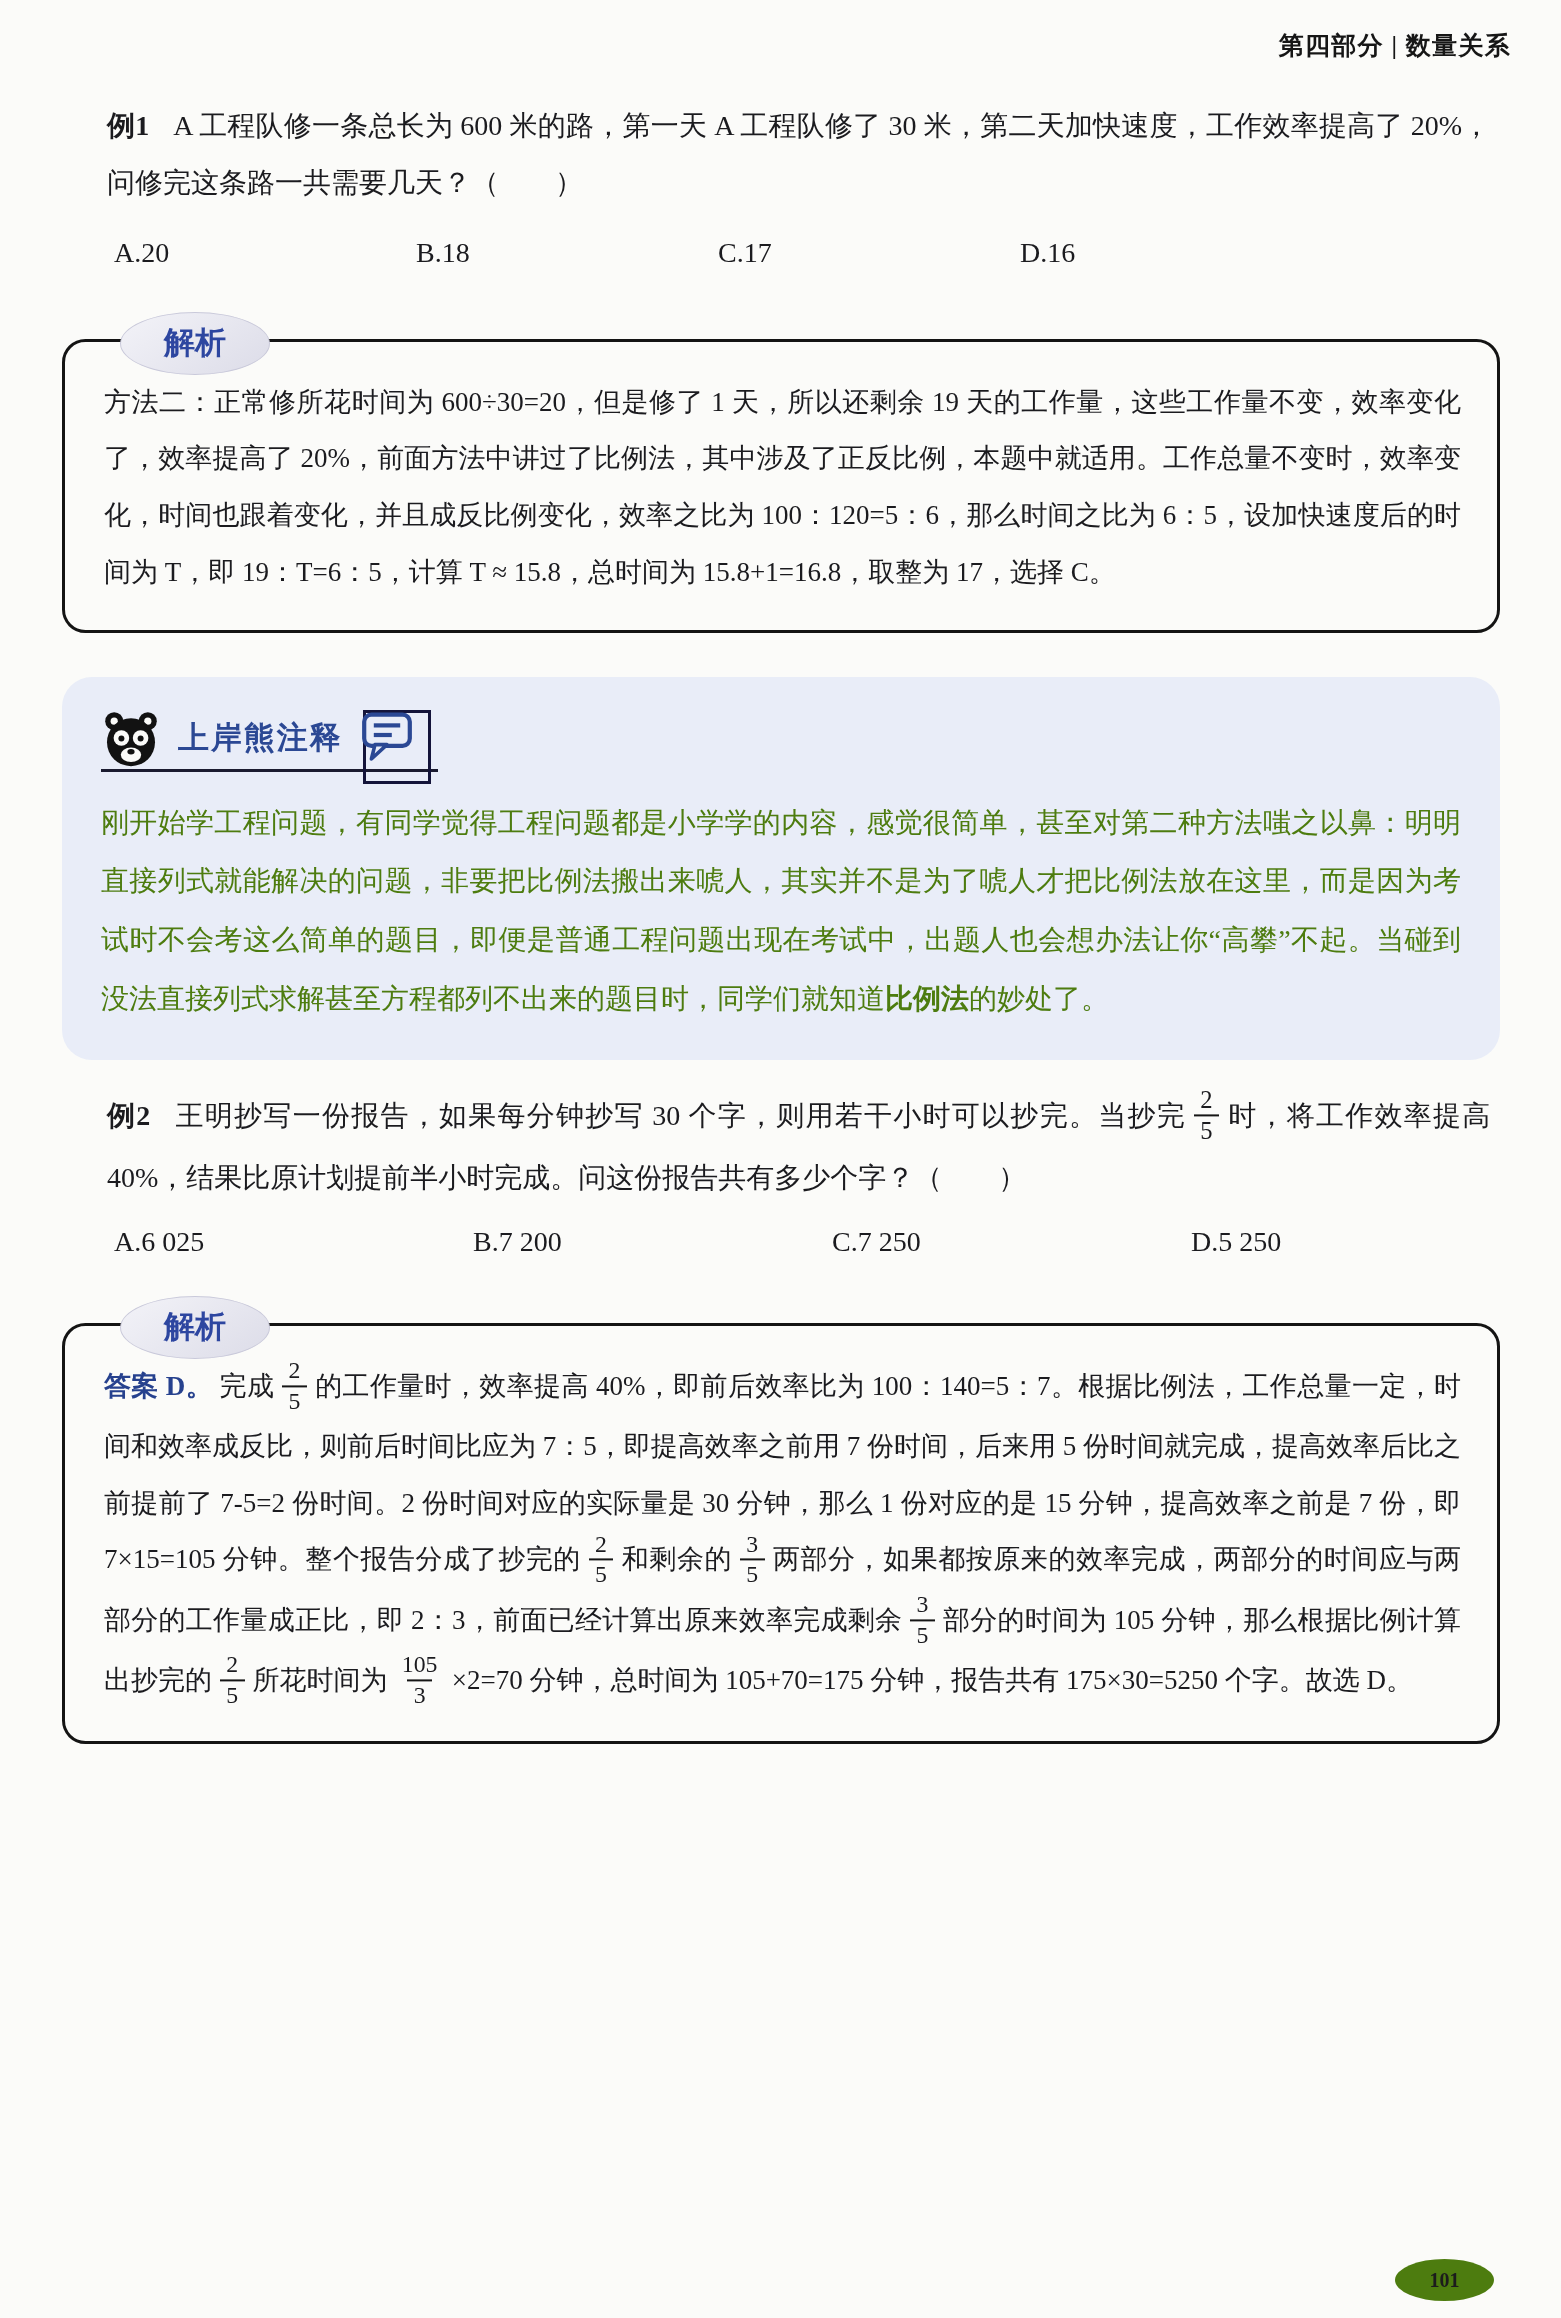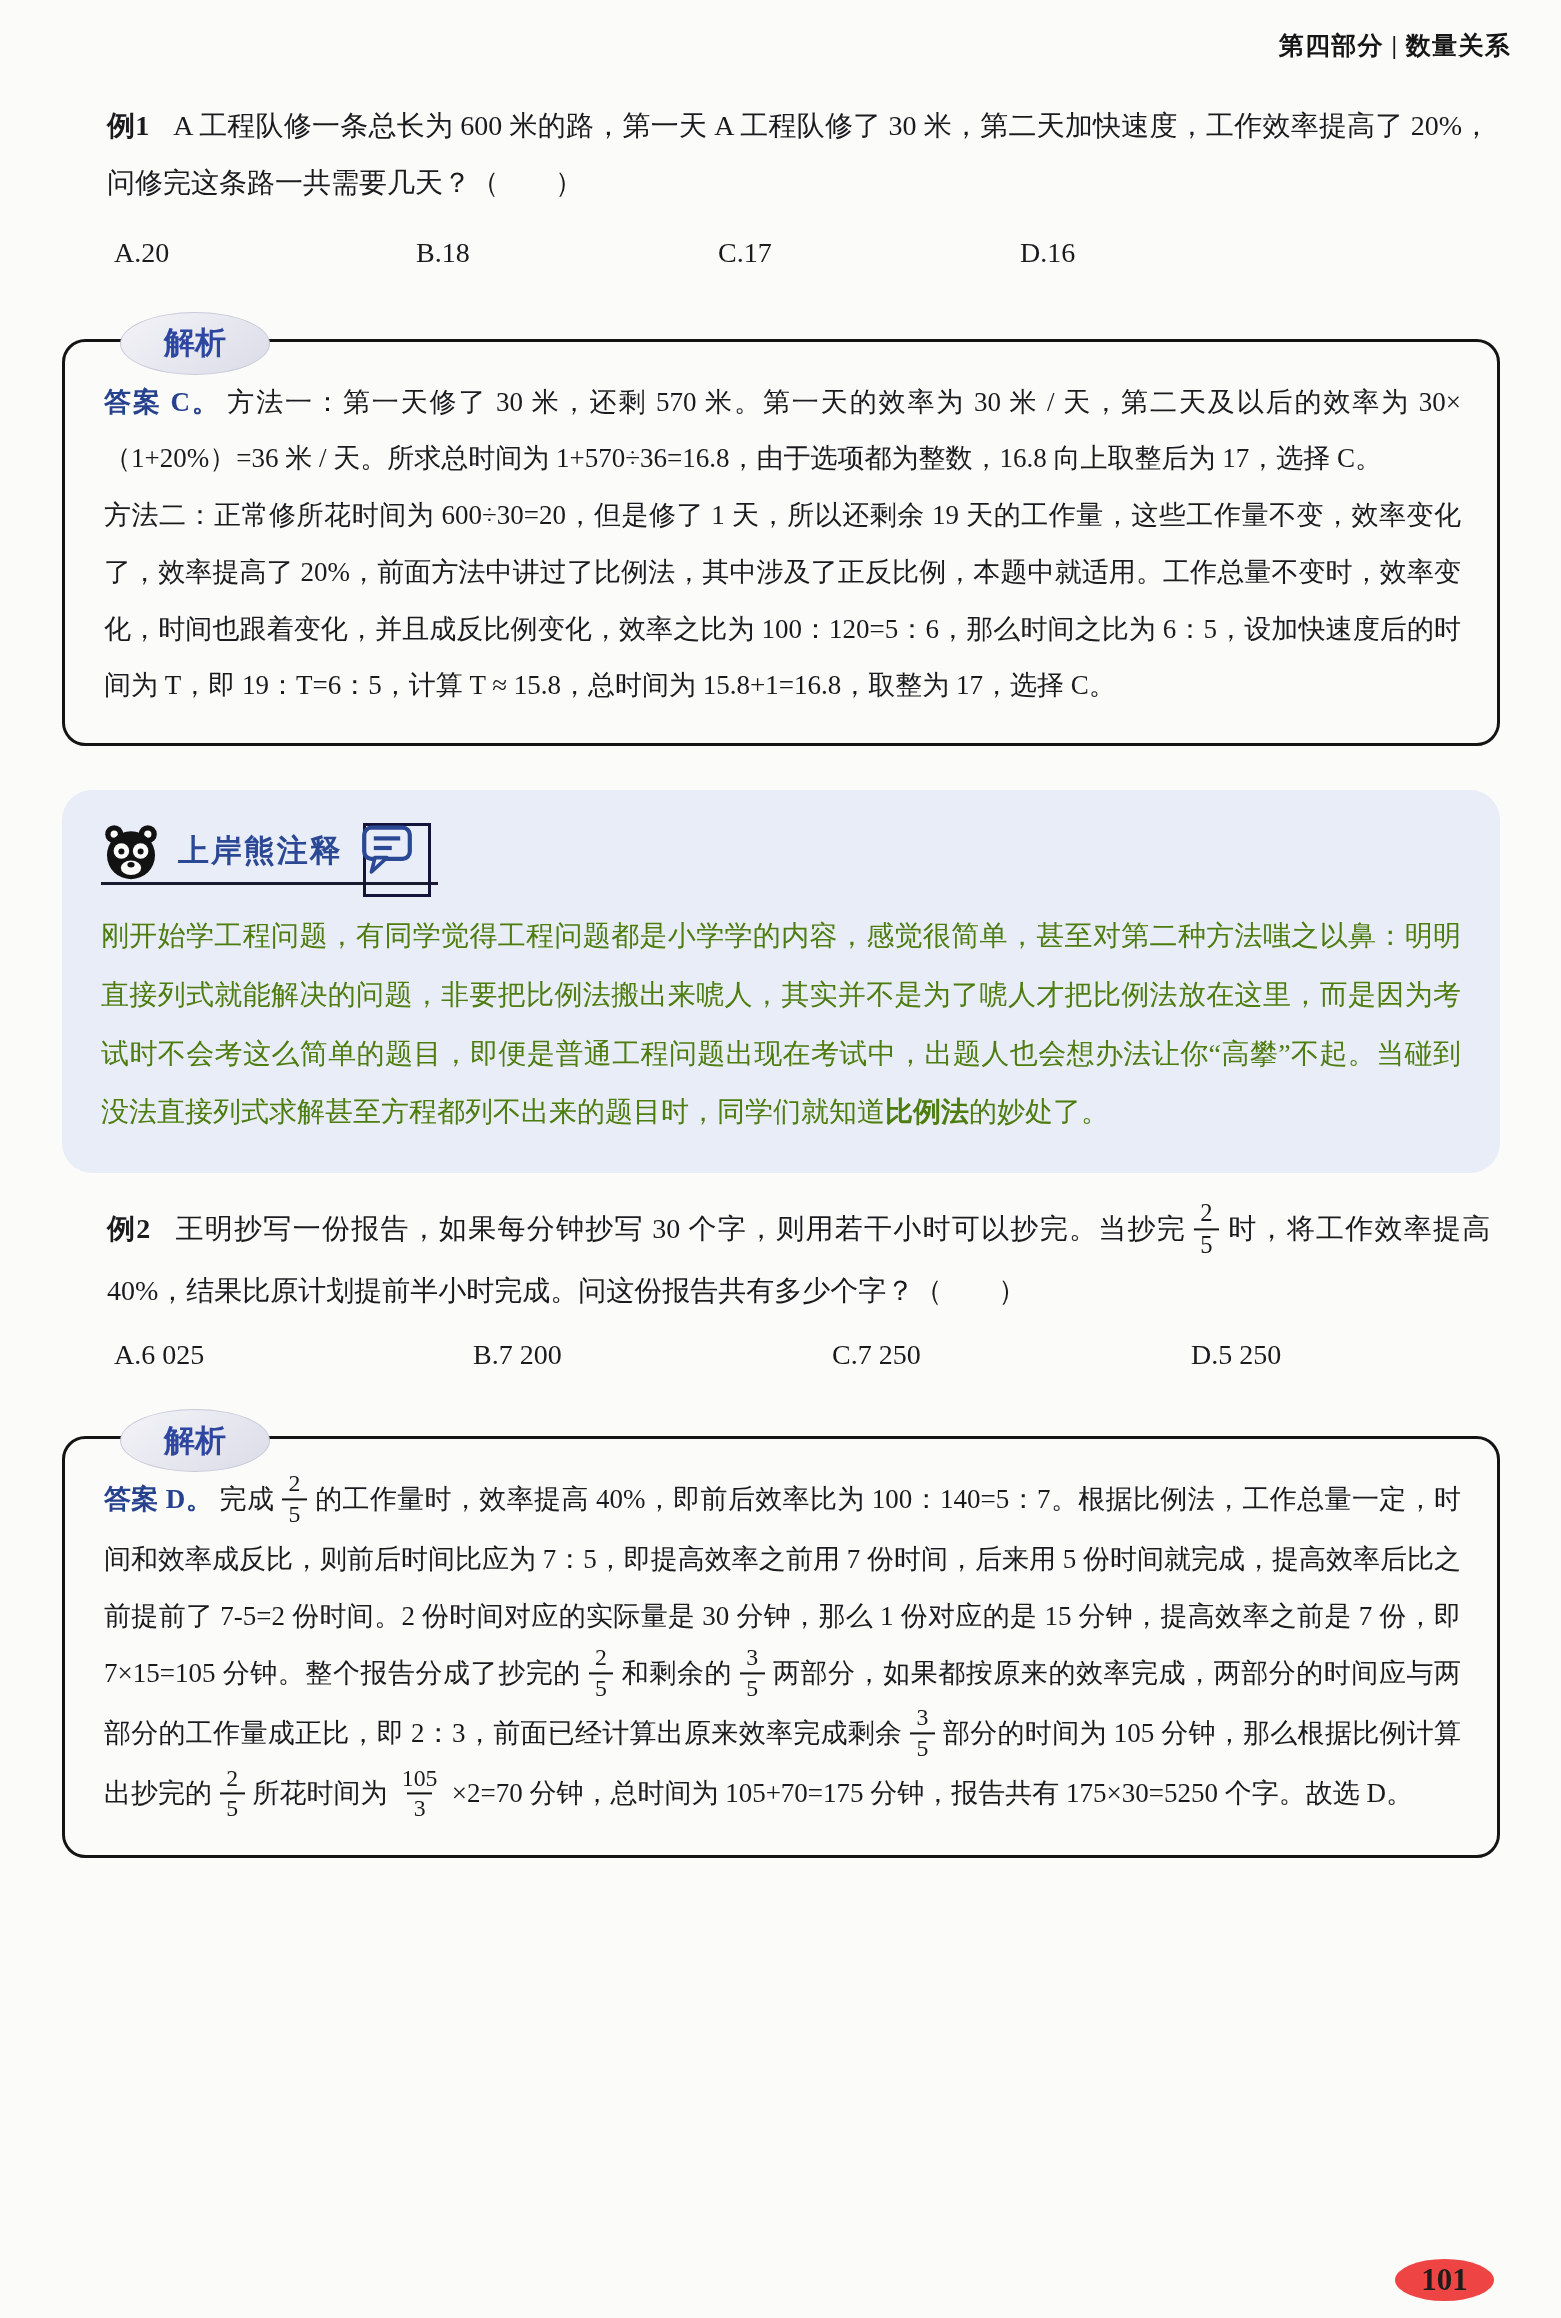--- a/index.html
+++ b/index.html
@@ -140,25 +140,25 @@
   }
   .frac .num { display: block; line-height: 1.2; padding: 0 6.5px; }
   .frac .den { display: block; line-height: 1.2; padding: 0 6.5px; border-top: 2.6px solid #151515; }
   .page-number {
     position: absolute;
     right: 68px;
     bottom: 18px;
     width: 99px;
     height: 42px;
     border-radius: 50%;
-    background: #ef4444;
+    background: #4d7c0f;
     display: flex;
     align-items: center;
     justify-content: center;
-    font-size: 31px;
+    font-size: 20px;
     font-weight: bold;
     color: #1c1c1c;
   }
 </style>
 </head>
 <body>
 
 <div class="page">
 
   <div class="page-header">
@@ -173,21 +173,20 @@
       <span class="option">A.20</span>
       <span class="option">B.18</span>
       <span class="option">C.17</span>
       <span class="option">D.16</span>
     </div>
 
     <section class="analysis-box">
       <div class="badge">
         <span>解析</span>
       </div>
-      <p class="ana-para"><span class="answer">答案 C。</span><span>方法一：第一天修了 30 米，还剩 570 米。第一天的效率为 30 米 / 天，第二天及以后的效率为 30×（1+20%）=36 米 / 天。所求总时间为 1+570÷36=16.8，由于选项都为整数，16.8 向上取整后为 17，选择 C。</span></p>
       <p class="ana-para">方法二：正常修所花时间为 600÷30=20，但是修了 1 天，所以还剩余 19 天的工作量，这些工作量不变，效率变化了，效率提高了 20%，前面方法中讲过了比例法，其中涉及了正反比例，本题中就适用。工作总量不变时，效率变化，时间也跟着变化，并且成反比例变化，效率之比为 100：120=5：6，那么时间之比为 6：5，设加快速度后的时间为 T，即 19：T=6：5，计算 T ≈ 15.8，总时间为 15.8+1=16.8，取整为 17，选择 C。</p>
     </section>
 
     <section class="note-box">
       <div class="note-header">
         <svg class="bear" viewBox="0 0 100 100" aria-hidden="true">
           <circle cx="22" cy="22" r="15" fill="#121212"></circle>
           <circle cx="78" cy="22" r="15" fill="#121212"></circle>
           <circle cx="22" cy="22" r="6" fill="#fbfbf9"></circle>
           <circle cx="78" cy="22" r="6" fill="#fbfbf9"></circle>

